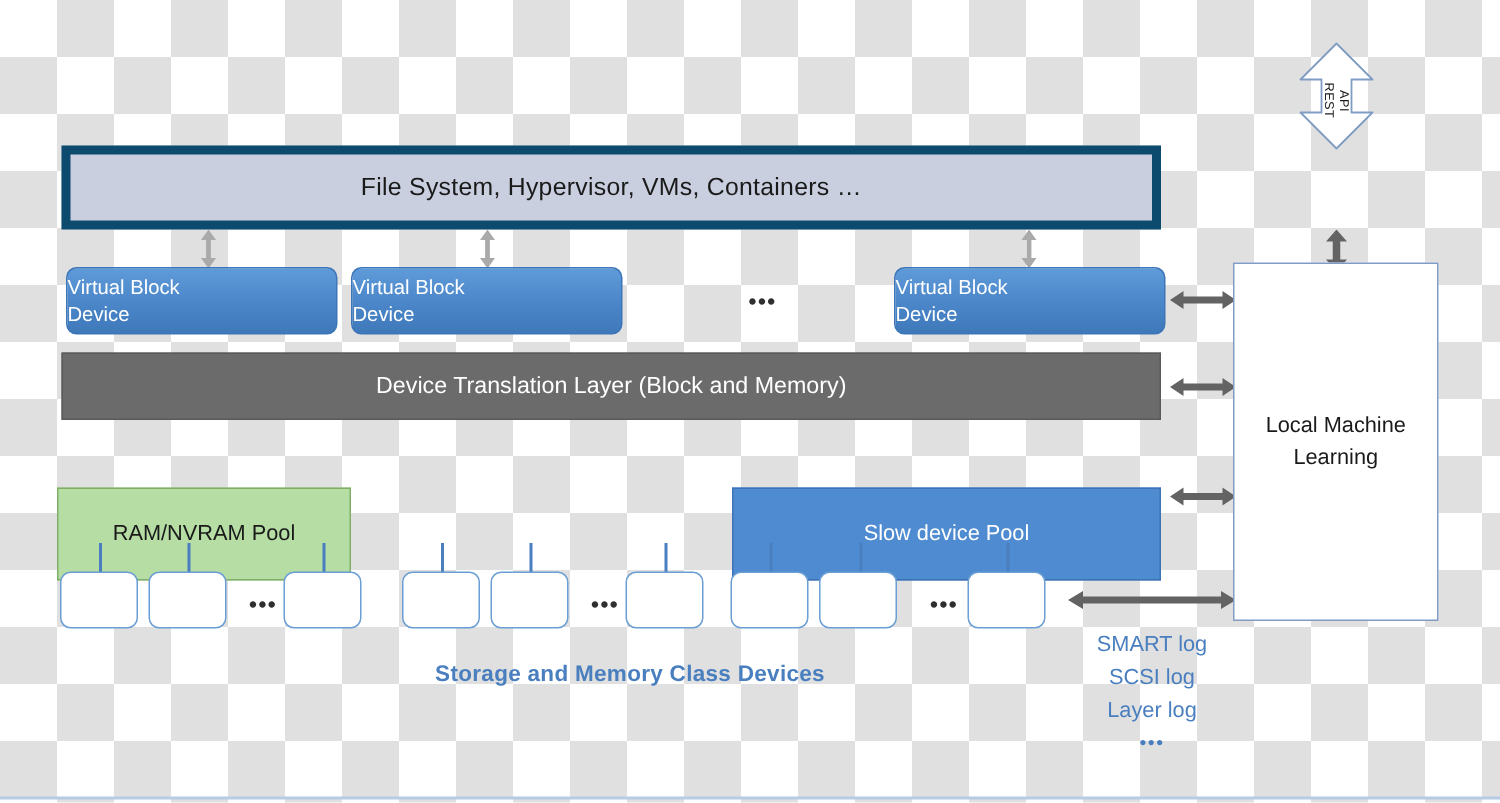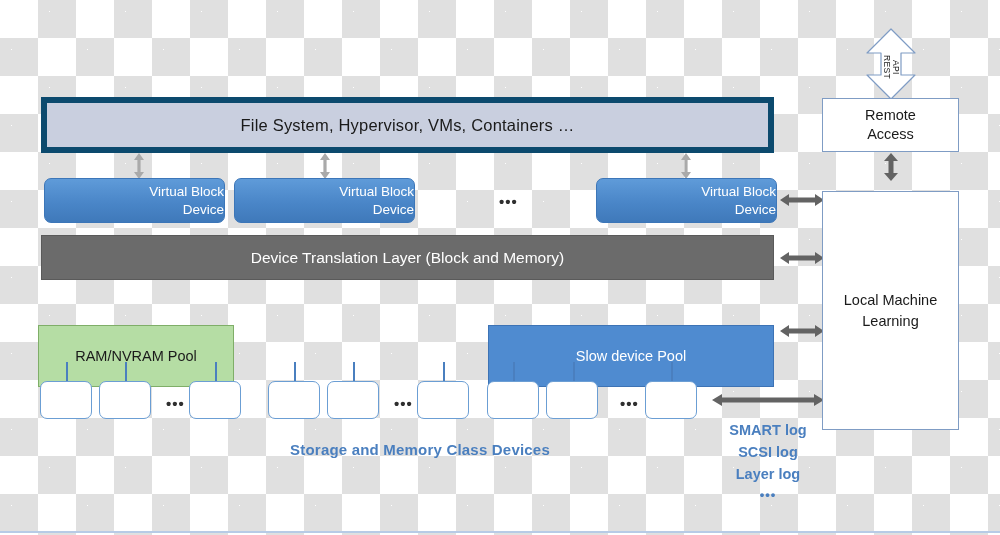--- a/index.html
+++ b/index.html
@@ -37,21 +37,21 @@
   }
 
   
   .vbd {
     top: 178px; width: 181px; height: 45px;
     border-radius: 7px;
     background: linear-gradient(to bottom, #5f9bd9 0%, #4a86c8 55%, #3f79ba 100%);
     border: 1px solid #3c76b8;
     color: #ffffff;
     display: flex; flex-direction: column;
-    align-items: flex-end; justify-content: center;
+    align-items: flex-start; justify-content: center;
     font-size: 13.5px;
     line-height: 1.28;
   }
   .vbd1 { left: 44px; }
   .vbd2 { left: 234px; }
   .vbd3 { left: 596px; }
 
   
   .dtl {
     left: 41px; top: 235px; width: 733px; height: 45px;
@@ -122,21 +122,20 @@
     line-height: 1.3;
   }
   .lml {
     left: 822px; top: 175px; width: 137px; height: 239px;
     background: #ffffff;
     border: 1px solid #7f9cc4;
     display: flex; flex-direction: column;
     align-items: center; justify-content: center;
     font-size: 14.5px; color: #1a1a1a;
     line-height: 1.4;
-    margin-top: 16px;
   }
 
   
   .rest-arrow { left: 862px; top: 28px; width: 58px; height: 72px; }
   .rest-label {
     left: 874px; top: 48px;
     width: 34px; height: 38px;
     display: flex; align-items: center; justify-content: center;
     gap: 1px;
   }
@@ -156,21 +155,20 @@
     font-size: 15px;
     font-weight: bold;
     letter-spacing: 0.2px;
   }
   .log-list {
     left: 700px; top: 419px; width: 136px;
     text-align: center;
     color: #4a7fbf;
     font-size: 14.5px;
     line-height: 1.52;
-    font-weight: bold;
   }
   .log-list .ld { font-size: 13px; letter-spacing: 1px; }
 
   
   .hairline {
     left: 0px; top: 531px; width: 1000px; height: 2px;
     background: #b7cbe6;
   }
 </style>
 </head>
@@ -285,24 +283,20 @@
   <div class="abs rest-arrow">
     <svg width="58" height="72" viewBox="0 0 58 72">
       <path d="M29 1 L53 25 L39 25 L39 47 L53 47 L29 71 L5 47 L19 47 L19 25 L5 25 Z" fill="#ffffff" stroke="#7f9cc4" stroke-width="1.2" stroke-linejoin="round"></path>
     </svg>
   </div>
   <div class="abs rest-label">
     <span>REST</span>
     <span>API</span>
   </div>
 
-  <div class="abs remote-access">
-    <span>Remote</span>
-    <span>Access</span>
-  </div>
 
   <div class="abs" style="left:879px; top:153px; width:24px; height:28px;">
     <svg width="24" height="28" viewBox="0 0 24 28">
       <path d="M12 0 L19 8 L14.5 8 L14.5 20 L19 20 L12 28 L5 20 L9.5 20 L9.5 8 L5 8 Z" fill="#636363"></path>
     </svg>
   </div>
 
   <div class="abs lml">
     <span>Local Machine</span>
     <span>Learning</span>

